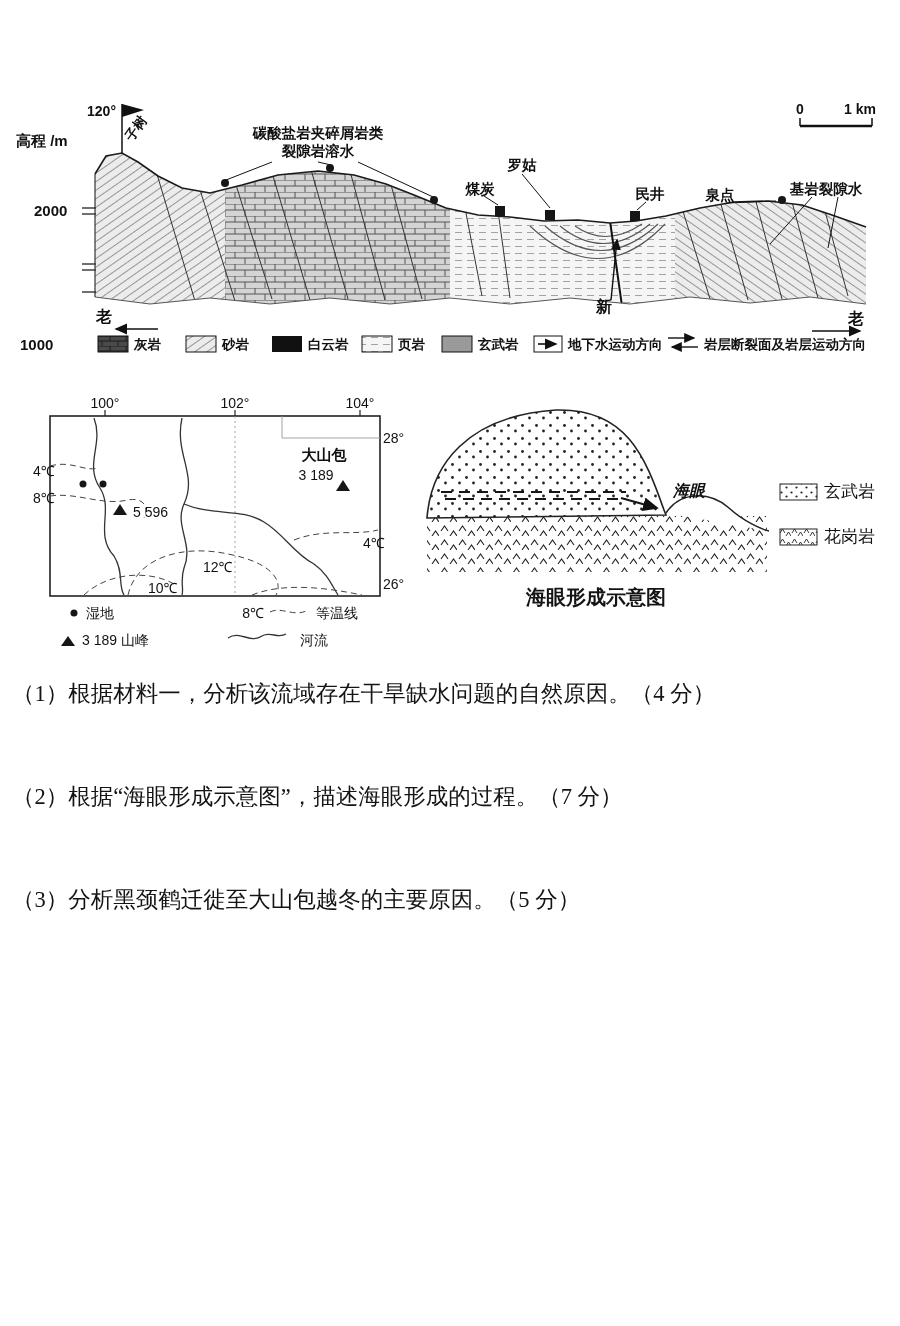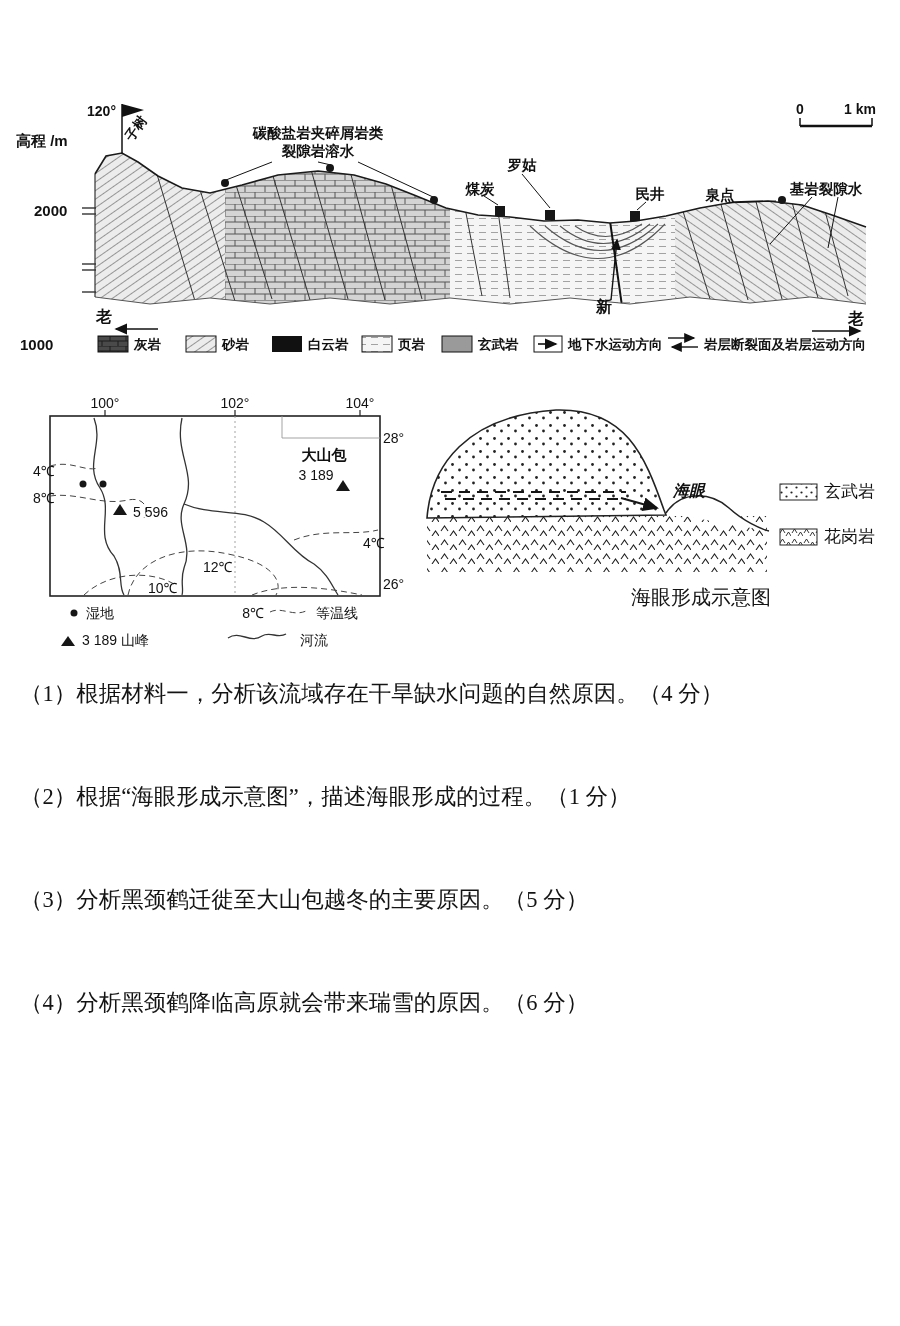--- a/index.html
+++ b/index.html
@@ -2,24 +2,24 @@
 <html><head>
 <meta charset="utf-8">
 <style>
   html,body{margin:0;padding:0;background:#fff;}
   body{width:900px;height:1326px;overflow:hidden;font-family:"Liberation Serif",serif;color:#141414;}
   .xsec-wrap{padding:96px 8px 0 10px;}
   svg text{font-family:"Liberation Sans",sans-serif;fill:#111;}
   .material{margin:34px 16px 0 18px;font-size:22.5px;line-height:1.74;text-align:justify;text-indent:2em;}
   .figrow{display:flex;align-items:flex-start;margin-top:24px;padding-left:32px;}
   .hy{margin-left:14px;}
-  .hy-caption{text-align:right;font-weight:normal;font-size:20px;margin-top:2px;font-family:"Liberation Sans",sans-serif;}
+  .hy-caption{text-align:center;font-weight:bold;font-size:20px;margin-top:2px;font-family:"Liberation Sans",sans-serif;}
   .rock-legend{margin-left:8px;margin-top:84px;display:flex;flex-direction:column;gap:22px;font-size:17px;font-family:"Liberation Sans",sans-serif;}
   .rock-item{display:flex;align-items:center;gap:5px;}
-  .questions{margin:24px 12px 0 20px;font-size:22.5px;}
+  .questions{margin:24px 12px 0 12px;font-size:22.5px;}
   .q{margin:0 0 72px 0;}
 </style>
 </head>
 <body>
 
 <div class="page">
 
   <div class="xsec-wrap">
     <svg width="880" height="272" viewBox="0 0 880 272">
       <defs>
@@ -290,18 +290,17 @@
           </defs>
           <rect x="1" y="3" width="37" height="16" fill="url(#lg-car)" stroke="#222"></rect>
         </svg>
         <span>花岗岩</span>
       </div>
     </div>
   </div>
 
   <div class="questions">
     <p class="q">（1）根据材料一，分析该流域存在干旱缺水问题的自然原因。（4 分）</p>
-    <p class="q">（2）根据“海眼形成示意图”，描述海眼形成的过程。（1 分）</p>
+    <p class="q">（2）根据“海眼形成示意图”，描述海眼形成的过程。（7 分）</p>
     <p class="q">（3）分析黑颈鹤迁徙至大山包越冬的主要原因。（5 分）</p>
-    <p class="q">（4）分析黑颈鹤降临高原就会带来瑞雪的原因。（6 分）</p>
   </div>
 
 </div>
 
 </body></html>

